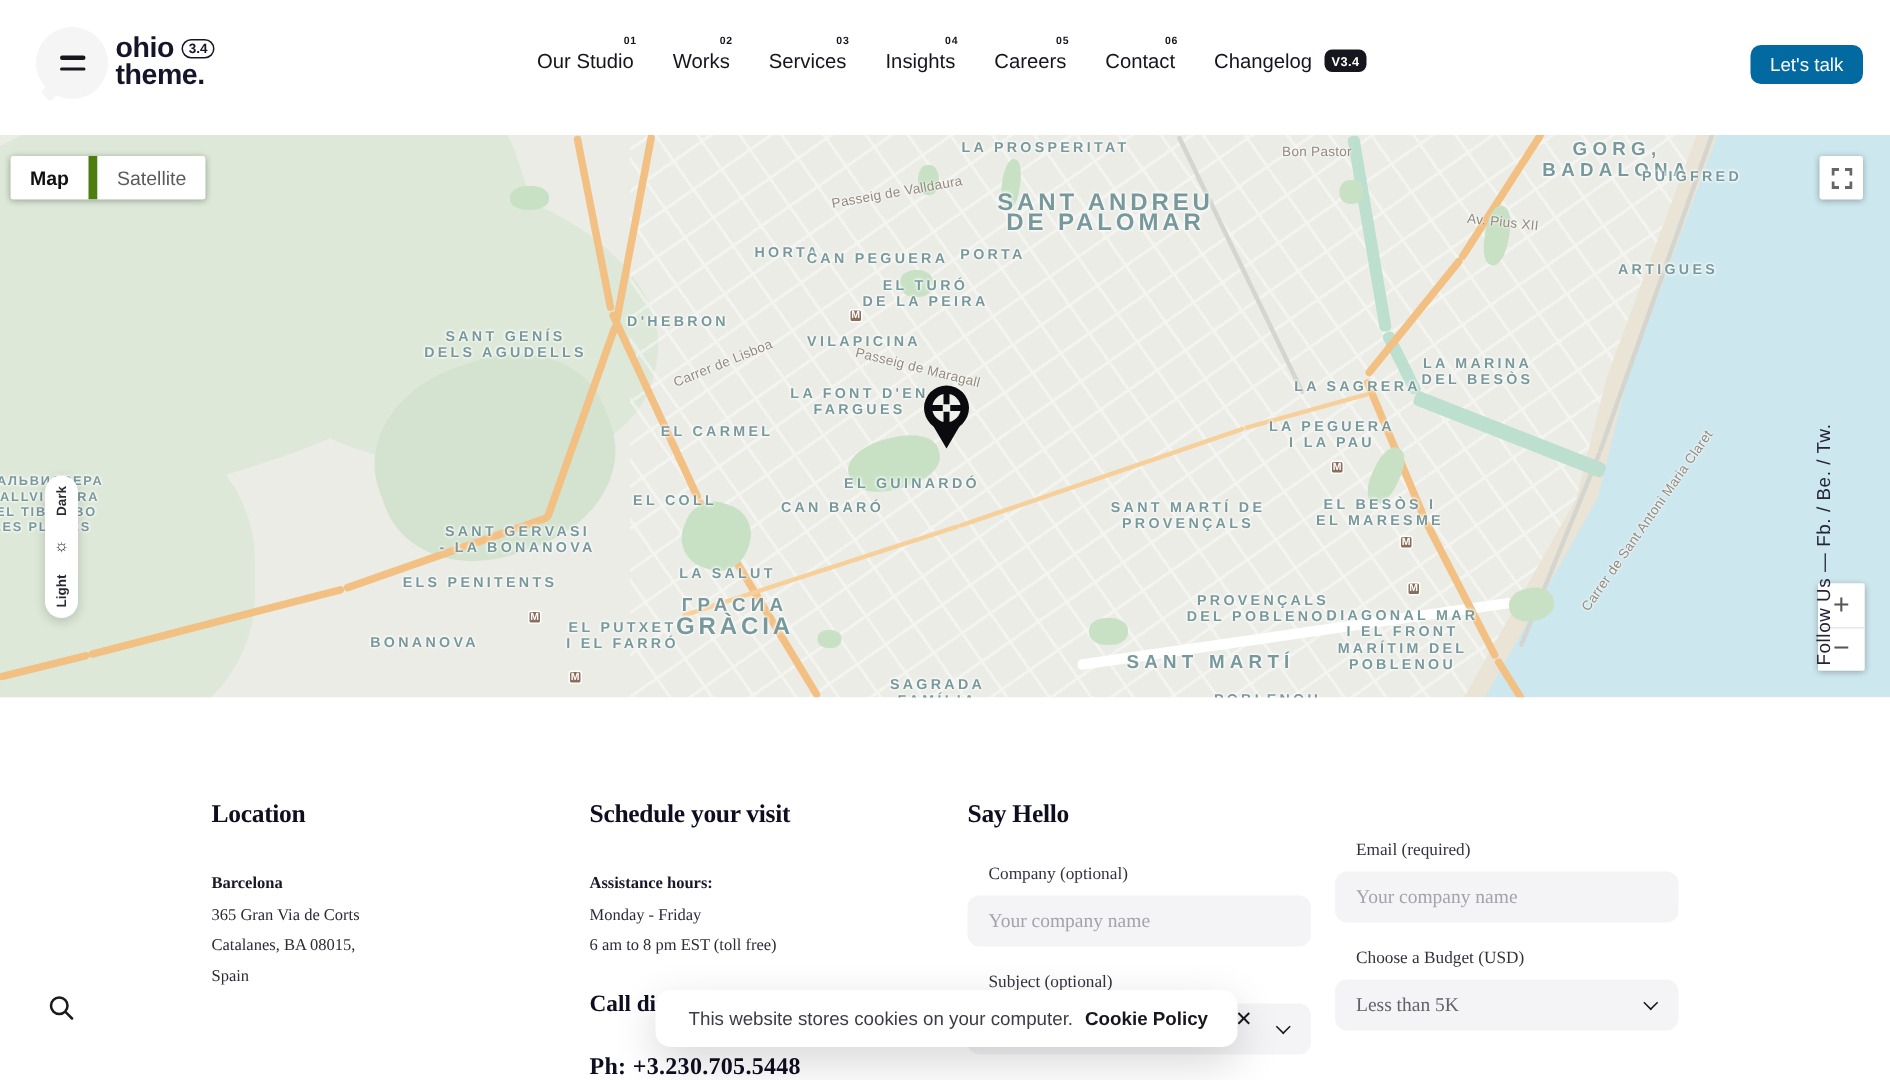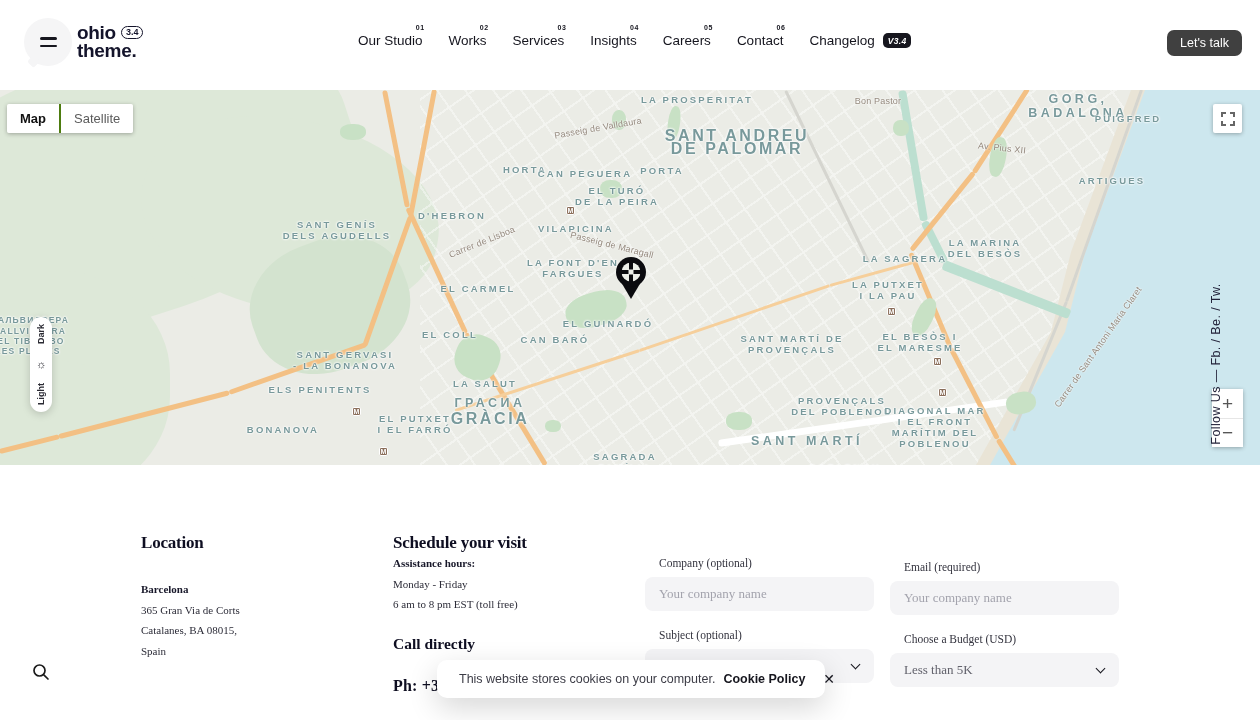--- a/index.html
+++ b/index.html
@@ -16,22 +16,22 @@
   .logo { position:absolute; left:77px; top:24px; line-height:18px; font-weight:bold; font-size:19px;
     color:#14142b; letter-spacing:-0.3px; }
   .logo .l1 { display:flex; align-items:flex-start; gap:5px; }
   .logo-badge { font-size:9px; font-weight:bold; border:1.8px solid #14142b; border-radius:7px;
     padding:0 4px; height:13px; line-height:11px; margin-top:2px; letter-spacing:0; }
   .nav { position:absolute; left:358px; top:33px; display:flex; gap:26px; align-items:center; }
   .nav-item { position:relative; font-size:13.5px; color:#15151e; cursor:pointer; }
   .nav-num { position:absolute; top:-9px; right:-2px; font-size:7px; font-weight:bold; letter-spacing:.5px; color:#15151e; }
   .changelog { display:flex; align-items:center; gap:8px; }
   .badge-dark { background:#16161e; color:#fff; font-size:8.5px; font-weight:bold; border-radius:5px;
-    padding:2.5px 5px; letter-spacing:.3px;font-style:italic; }
-  .cta { position:absolute; left:1167px; top:30px; background:#404040; color:#fff; font-size:12.5px;
+    padding:2.5px 5px; letter-spacing:.3px; }
+  .cta { position:absolute; left:1167px; top:30px; background:#0369a1; color:#fff; font-size:12.5px;
     border:none; border-radius:7px; padding:6px 13px; cursor:pointer; font-family:inherit; }
 
   
   .map { position:absolute; left:0; top:90px; width:1260px; height:375px; background:#ebece6; overflow:hidden; }
   .hill { position:absolute; background:#dde8d8; }
   .grid { position:absolute; left:420px; top:0; width:840px; height:375px; opacity:.45;
     background:
      repeating-linear-gradient(55deg, transparent 0 21px, rgba(255,255,255,.9) 21px 23px),
      repeating-linear-gradient(-35deg, transparent 0 21px, rgba(255,255,255,.9) 21px 23px); }
   .beach { position:absolute; inset:0; background:#e9e4d6;
@@ -54,21 +54,21 @@
   .rlabel { position:absolute; transform:translate(-50%,-50%); font-size:9px; color:#94897d;
     letter-spacing:.2px; white-space:nowrap; z-index:5; text-shadow:0 0 2px #fff,0 0 2px #fff; pointer-events:none; }
   .metro { position:absolute; width:9px; height:9px; background:#8a6e5a; border:1px solid #fff; border-radius:2px;
     color:#fff; font-size:7px; font-weight:bold; text-align:center; line-height:8px; z-index:5; }
   .pin { position:absolute; left:614px; top:166px; z-index:6; }
 
   .map-ctl { position:absolute; left:7px; top:14px; display:flex; z-index:10;
     box-shadow:0 1px 4px rgba(0,0,0,.3); border-radius:2px; overflow:hidden; }
   .map-ctl button { height:29px; padding:0 13px; background:#fff; border:none; font-size:13px;
     font-family:inherit; color:#5b5b5b; cursor:pointer; }
-  .map-ctl button.on { font-weight:bold; color:#111; border-right:2px solid #4d7c0f; }
+  .map-ctl button.on { font-weight:bold; color:#111; border-right:6px solid #4d7c0f; }
   .fs-btn { position:absolute; left:1213px; top:14px; width:29px; height:29px; background:#fff; border:none;
     border-radius:2px; box-shadow:0 1px 4px rgba(0,0,0,.3); cursor:pointer; z-index:10;
     display:flex; align-items:center; justify-content:center; }
   .zoom-ctl { position:absolute; left:1212px; top:299px; width:31px; background:#fff; border-radius:2px;
     box-shadow:0 1px 4px rgba(0,0,0,.3); z-index:10; }
   .zoom-ctl button { display:block; width:31px; height:29px; background:#fff; border:none; font-size:19px;
     color:#565656; cursor:pointer; font-family:inherit; line-height:26px; }
   .zoom-ctl button:last-child { border-top:1px solid #e6e6e6; }
 
   .theme-toggle { position:absolute; left:30px; top:227px; width:22px; height:95px; background:#fff;
@@ -217,21 +217,21 @@
   <span class="mlabel" style="left:337px;top:140px">SANT GENÍS
 DELS AGUDELLS</span>
   <span class="mlabel" style="left:452px;top:125px">D'HEBRON</span>
   <span class="mlabel" style="left:576px;top:138px">VILAPICINA</span>
   <span class="mlabel" style="left:573px;top:178px">LA FONT D'EN
 FARGUES</span>
   <span class="mlabel" style="left:478px;top:198px">EL CARMEL</span>
   <span class="mlabel" style="left:905px;top:168px">LA SAGRERA</span>
   <span class="mlabel" style="left:985px;top:158px">LA MARINA
 DEL BESÒS</span>
-  <span class="mlabel" style="left:888px;top:200px">LA PUTXET
+  <span class="mlabel" style="left:888px;top:200px">LA PEGUERA
 I LA PAU</span>
   <span class="mlabel" style="left:920px;top:252px">EL BESÒS I
 EL MARESME</span>
   <span class="mlabel" style="left:792px;top:254px">SANT MARTÍ DE
 PROVENÇALS</span>
   <span class="mlabel" style="left:608px;top:233px">EL GUINARDÓ</span>
   <span class="mlabel" style="left:450px;top:244px">EL COLL</span>
   <span class="mlabel" style="left:555px;top:249px">CAN BARÓ</span>
   <span class="mlabel" style="left:485px;top:293px">LA SALUT</span>
   <span class="mlabel big" style="left:490px;top:313px">ГРАСИА</span>
@@ -315,30 +315,31 @@
     <div class="btext" style="margin-top:26px">
       <div class="bold">Barcelona</div>
       <div>365 Gran Via de Corts</div>
       <div>Catalanes, BA 08015,</div>
       <div>Spain</div>
     </div>
   </div>
 
   <div class="col" style="left:393px">
     <div class="h2">Schedule your visit</div>
-    <div class="btext" style="">
+    <div class="btext" style="margin-top:26px">
       <div class="bold">Assistance hours:</div>
       <div>Monday - Friday</div>
       <div>6 am to 8 pm EST (toll free)</div>
     </div>
     <div class="call-t">Call directly</div>
     <div class="phone">Ph: +3.230.705.5448</div>
   </div>
 
   <div class="col" style="left:645px">
+    <div class="h2">Say Hello</div>
     <div style="margin-top:24px" class="frow">
       <label class="flabel">Company (optional)</label>
       <input class="field" placeholder="Your company name" style="">
     </div>
     <div class="frow">
       <label class="flabel">Subject (optional)</label>
       <div class="select">
         <span class="ghost">Choose a subject</span>
         <span class="chev"></span>
       </div>

